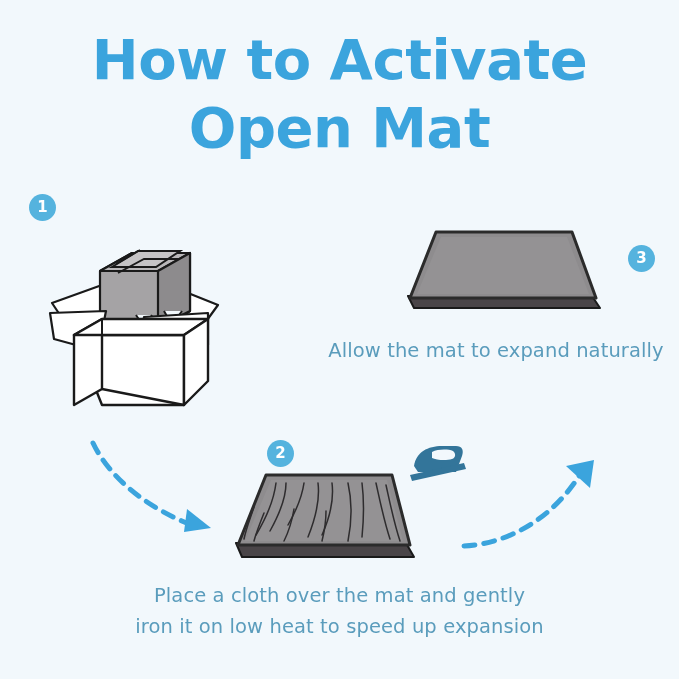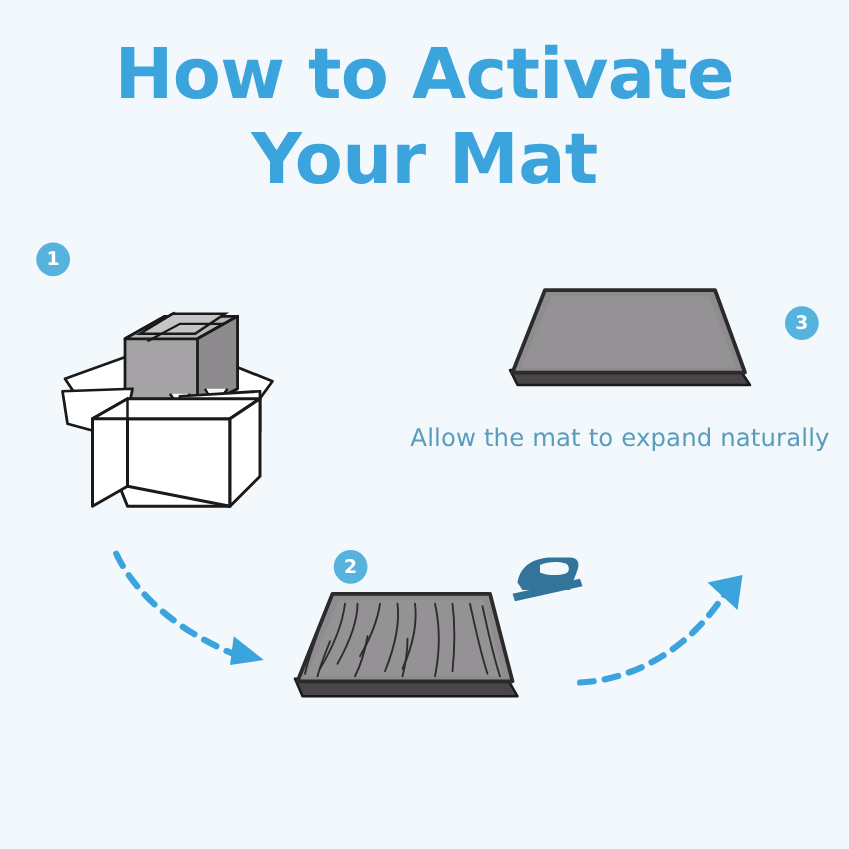--- a/index.html
+++ b/index.html
@@ -85,21 +85,21 @@
   #art-arrowL { left: 85px;  top: 435px; width: 155px; height: 112px; }
   #art-arrowR { left: 458px; top: 448px; width: 150px; height: 112px; }
 </style>
 </head>
 <body>
 
 <div id="infographic">
 
   <div class="title">
     <span class="line">How to Activate</span>
-    <span class="line">Your Mat</span>
+    <span class="line">Open Mat</span>
   </div>
 
   <div class="badge" id="badge-1">1</div>
 
   <svg class="art" id="art-box" viewBox="0 0 190 195">
 
     <polygon points="12,88 62,70 78,92 28,112" fill="#ffffff" stroke="#1a1a1a" stroke-width="2.2" stroke-linejoin="round"></polygon>
 
     <polygon points="178,90 128,70 112,92 162,112" fill="#ffffff" stroke="#1a1a1a" stroke-width="2.2" stroke-linejoin="round"></polygon>
 
@@ -178,20 +178,24 @@
 
   <svg class="art" id="art-iron" viewBox="0 0 72 58">
 
     <path d="M16,28 C18,14 30,8 44,8 L58,8 C64,8 66,12 64,18 L58,34 L20,34 Z" fill="#33759a"></path>
 
     <path d="M34,14 C40,11 50,11 55,13 C58,15 58,20 54,21 C48,23 38,22 34,20 Z" fill="#f2f8fc"></path>
 
     <polygon points="12,37 66,25 68,31 14,43" fill="#33759a"></polygon>
   </svg>
 
+  <div class="caption" id="caption-2">
+    <span class="line">Place a cloth over the mat and gently</span>
+    <span class="line">iron it on low heat to speed up expansion</span>
+  </div>
 
   <svg class="art" id="art-arrowL" viewBox="0 0 155 112">
     <path d="M8,8 C24,42 62,74 112,92" fill="none" stroke="#3ba4dd" stroke-width="5" stroke-linecap="round" stroke-dasharray="11 9"></path>
     <polygon points="102,74 126,93 99,97" fill="#3ba4dd"></polygon>
   </svg>
 
   <svg class="art" id="art-arrowR" viewBox="0 0 150 112">
     <path d="M6,98 C48,96 96,72 126,20" fill="none" stroke="#3ba4dd" stroke-width="5" stroke-linecap="round" stroke-dasharray="11 9"></path>
     <polygon points="108,18 136,12 132,40" fill="#3ba4dd"></polygon>
   </svg>

